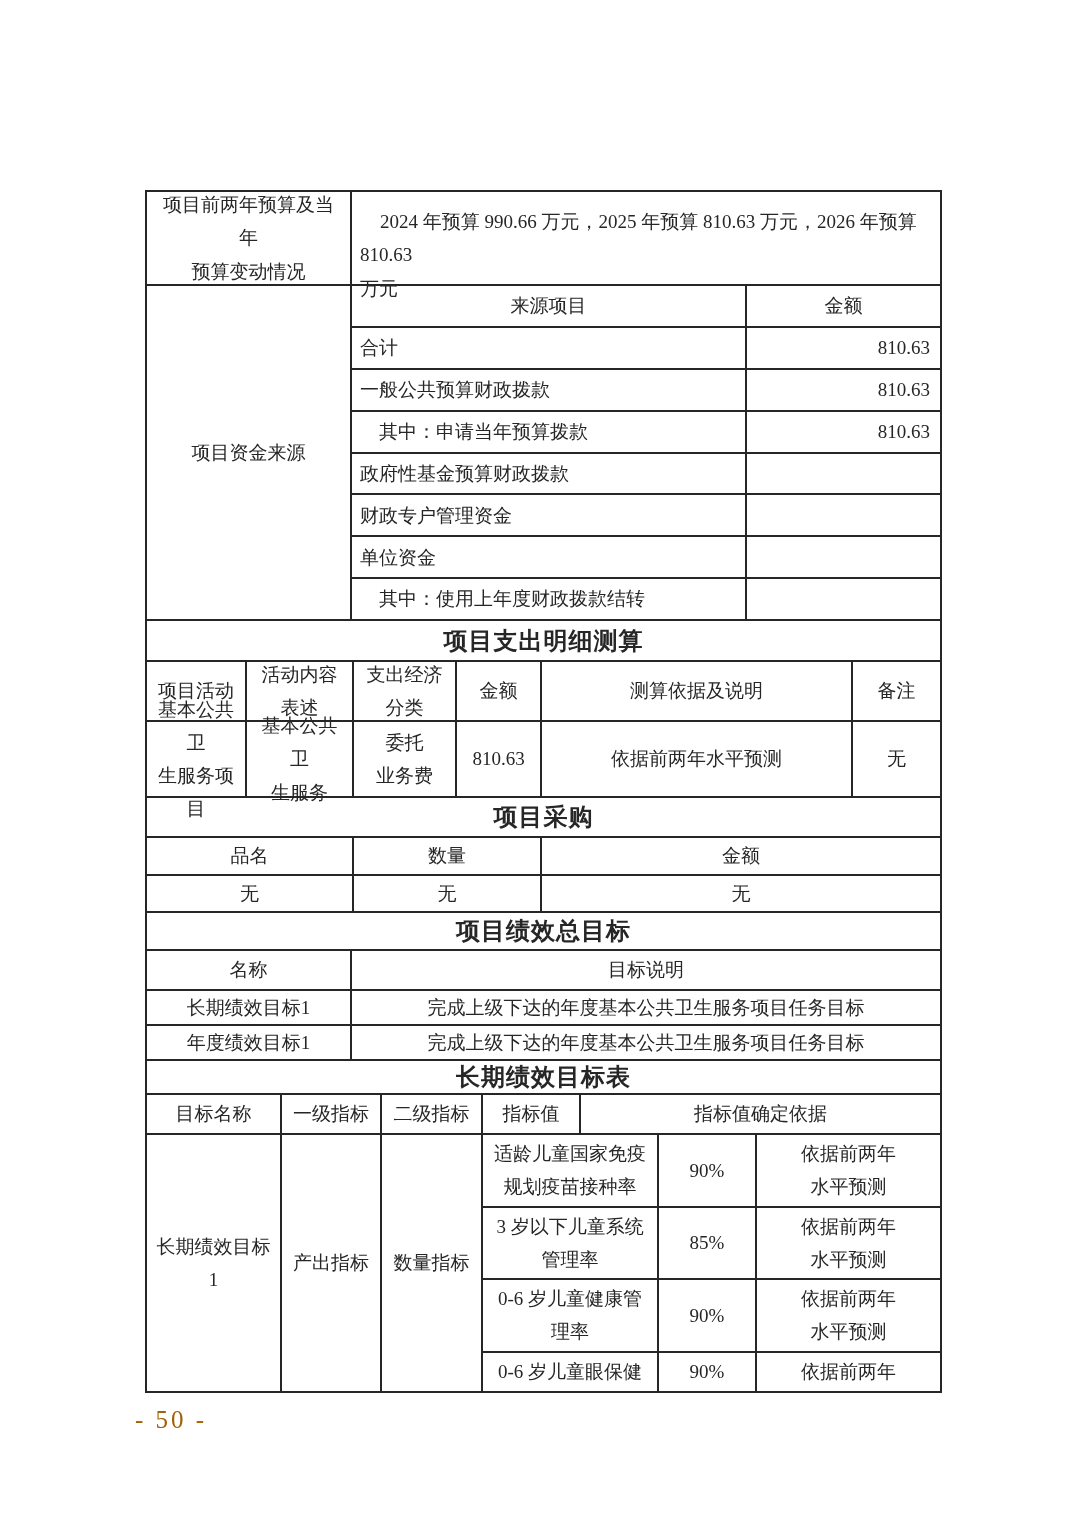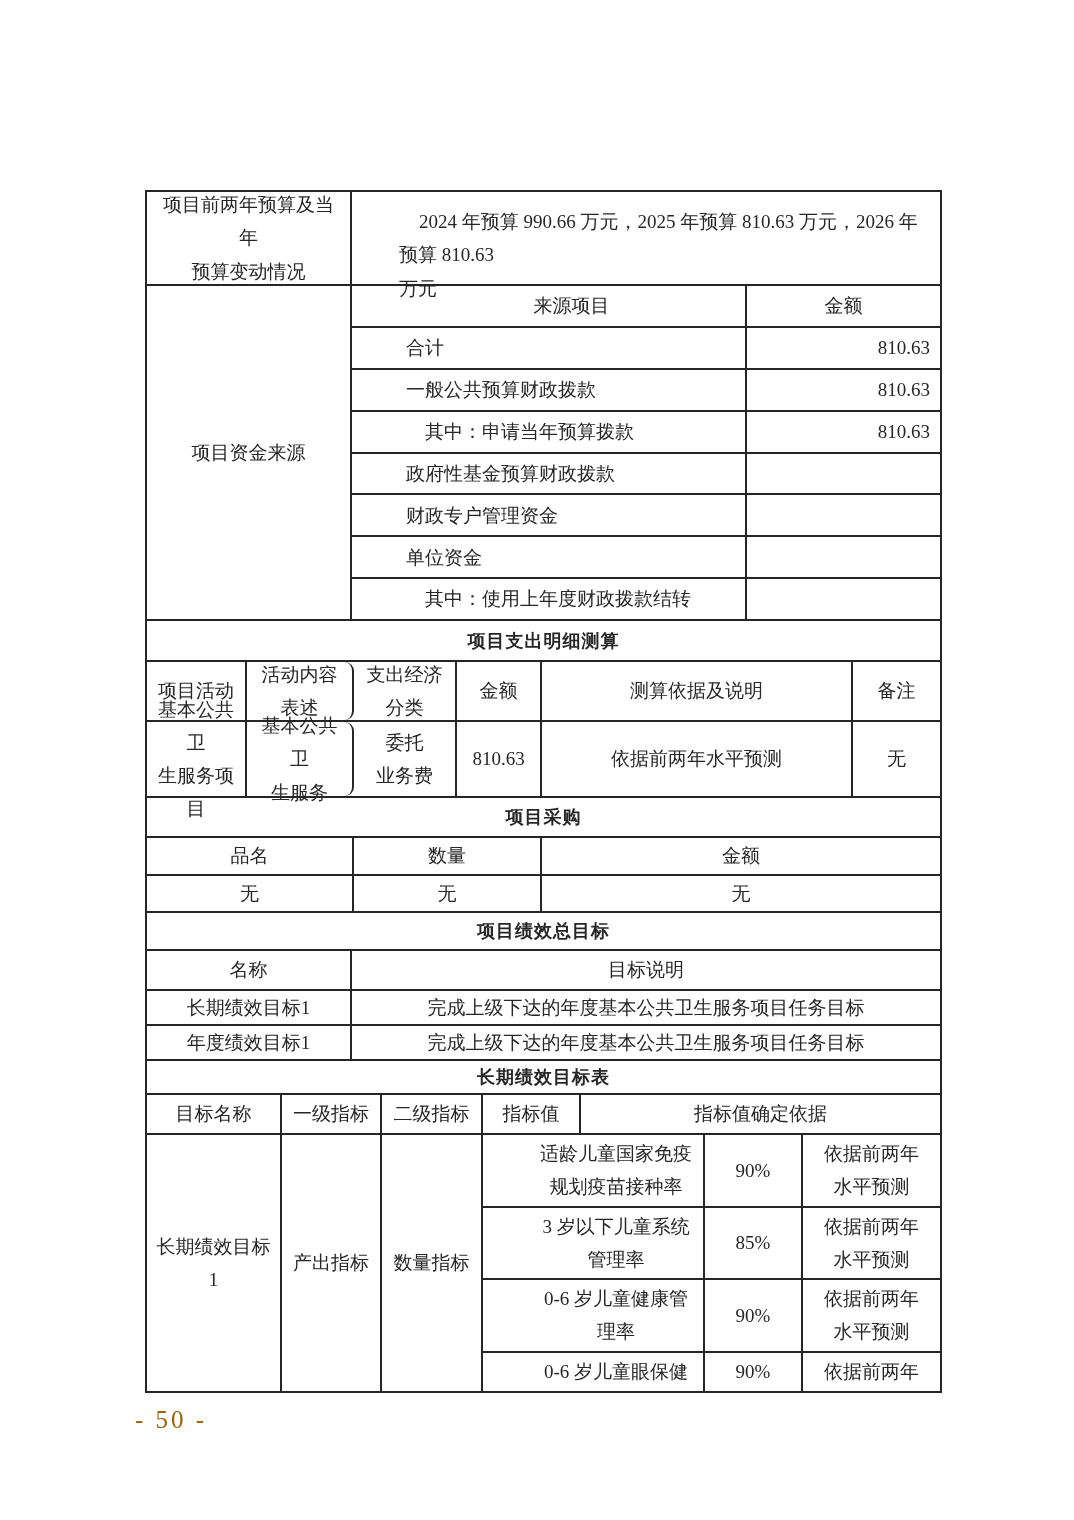--- a/index.html
+++ b/index.html
@@ -19,37 +19,37 @@
     border-right:2px solid #262626;
     display:flex; align-items:center;
     padding:2px 8px; line-height:1.75; white-space:pre-line;
   }
   .cell:last-child { border-right:none; }
   .center { justify-content:center; text-align:center; }
   .right  { justify-content:flex-end; text-align:right; padding-right:10px; }
   .left   { justify-content:flex-start; text-align:left; }
   .ind    { padding-left:27px; }
   .subrows { flex:1 1 auto; display:flex; flex-direction:column; }
-  .srow { display:flex; border-bottom:2px solid #262626; flex:1 1 auto;padding-left:46px; }
+  .srow { display:flex; border-bottom:2px solid #262626; flex:1 1 auto; }
   .srow:last-child { border-bottom:none; }
   .title-row {
     display:flex; align-items:center; justify-content:center;
-    font-weight:bold; font-size:18px; letter-spacing:1px;text-align:center;
+    font-weight:bold; font-size:24px; letter-spacing:1px;text-align:center;
   }
   .blockcell { display:block; text-indent:20px; padding:13px 12px 0 8px; }
   
   .w205{flex:0 0 205px;} .w193{flex:0 0 193px;}
-  .w100{flex:0 0 100px;} .w107{flex:0 0 107px;border-radius:9px;} .w103{flex:0 0 103px;}
+  .w100{flex:0 0 100px;} .w107{flex:0 0 107px;} .w103{flex:0 0 103px;}
   .w85{flex:0 0 85px;}  .w87{flex:0 0 87px;}
   .w207{flex:0 0 207px;} .w188{flex:0 0 188px;}
   .w135{flex:0 0 135px;} .w101{flex:0 0 101px;}
   .w176{flex:0 0 176px;} .w98{flex:0 0 98px;}
   .flex1{flex:1 1 auto;}
   
-  .h94{height:94px;gap:39px;} .h335{height:335px;} .h41{height:41px;}
+  .h94{height:94px;} .h335{height:335px;} .h41{height:41px;}
   .h68{height:60px;} .h64{height:76px;} .h40{height:40px;}
   .h38{height:38px;} .h37{height:37px;} .h35{height:35px;} .h34{height:34px;}
   .fh42{flex:0 0 42px;} .fh70{flex:0 0 70px;} .fh66{flex:0 0 66px;}
   .fh65{flex:0 0 65px;} .fh38{flex:0 0 38px;}
   .pagenum {
     position:absolute; left:135px; top:1406px;
     font-size:25px; letter-spacing:3px; color:#a16207;
   }
 </style>
 </head>

